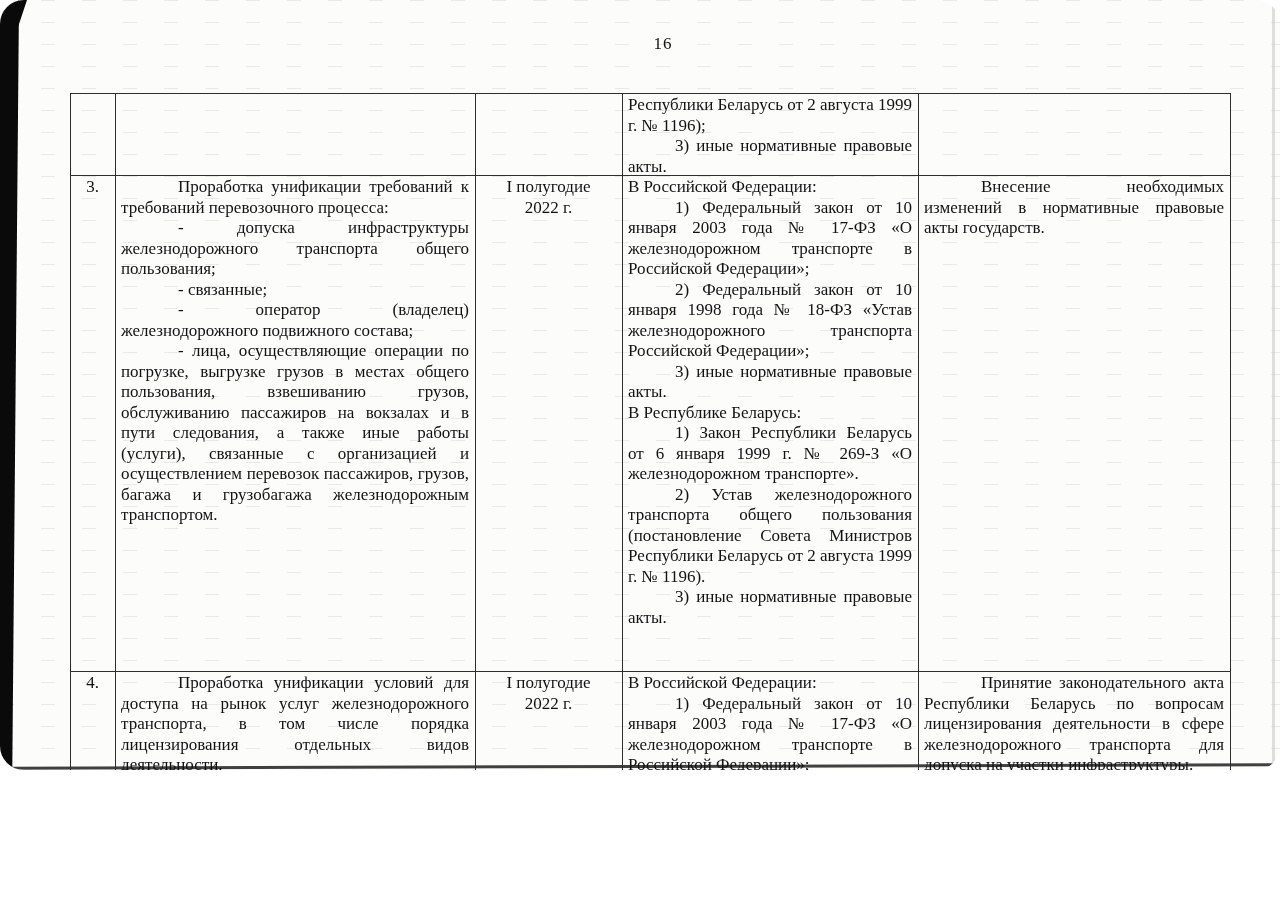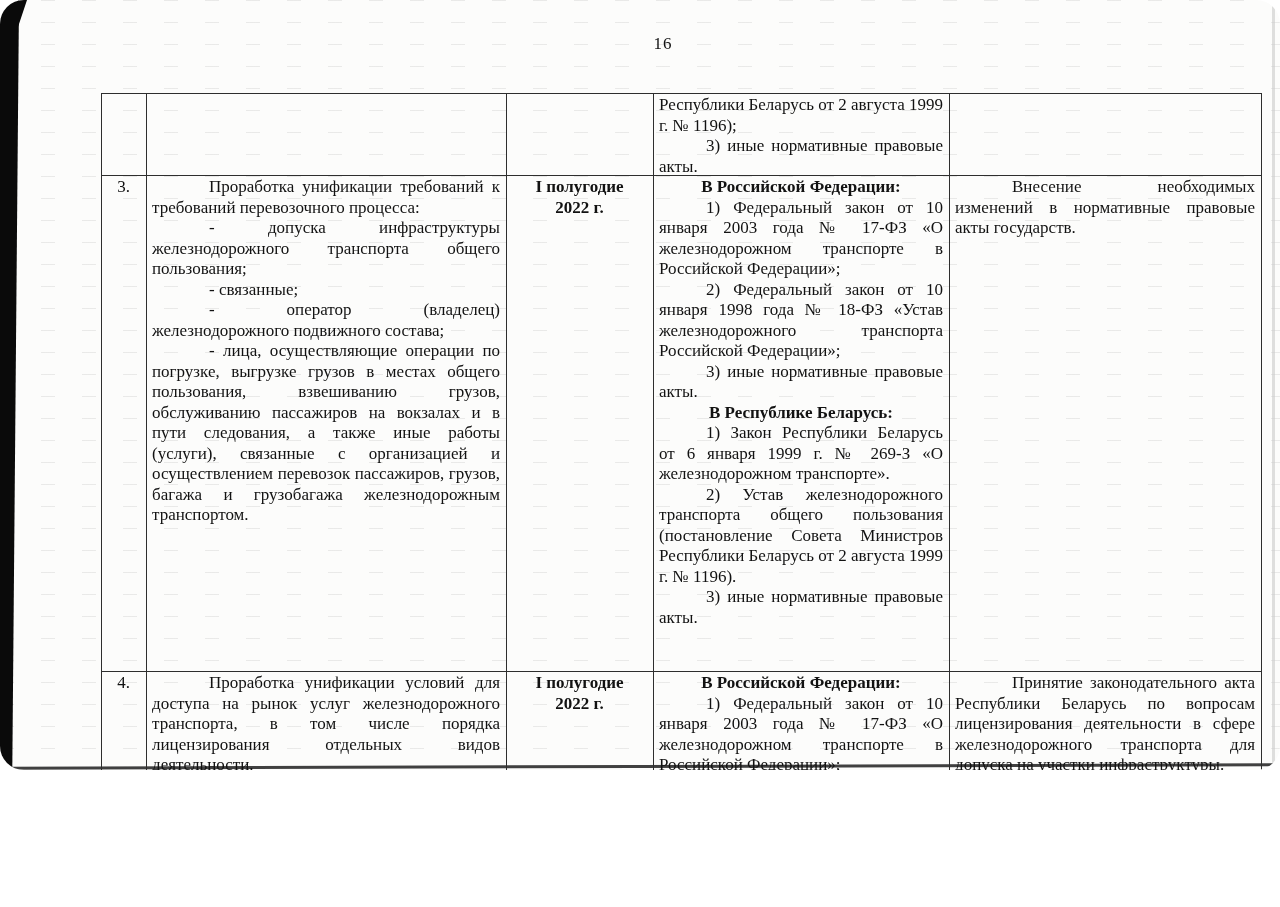--- a/index.html
+++ b/index.html
@@ -36,37 +36,37 @@
   .edge-right{
     position:absolute;right:5px;top:0;width:3px;height:100%;
     background:#c9c9c9;opacity:.6;
   }
   .page-number{
     position:absolute;top:34px;left:598px;width:130px;
     text-align:center;font-size:17px;letter-spacing:1px;
   }
   table.doc{
     position:absolute;left:70px;top:93px;
-    width:1160px;border-collapse:collapse;table-layout:fixed;margin-left:31px;
+    width:1160px;border-collapse:collapse;table-layout:fixed;
   }
   table.doc td{
     border:1px solid #2e2e2e;
     vertical-align:top;
     padding:1px 6px 0 5px;
     font-size:17px;line-height:20.5px;
   }
   .cw{overflow:hidden;}
   .h1{height:80px;} .h2{height:494px;} .h3{height:122px;}
   td.numcell{text-align:center;padding-top:2px;}
-  .tf{ text-align:center;padding-top:2px;font-weight:bold;}
+  .tf{ text-align:center;padding-top:2px;}
   p{margin:0;text-align:justify;}
   .ind{text-indent:57px;}
   .ind4{text-indent:47px;font-family:Liberation Serif, serif;}
   .cont{text-indent:0;}
-  .hdr{font-weight:700;text-align:center;text-indent:0;}
+  .hdr{font-weight:400;text-indent:0;}
   .jlast{text-align-last:justify;}
 </style>
 </head>
 <body>
 
 <div class="page">
 
   <div class="speckle"></div>
   <div class="edge-bar"></div>
   <div class="edge-top"></div>

